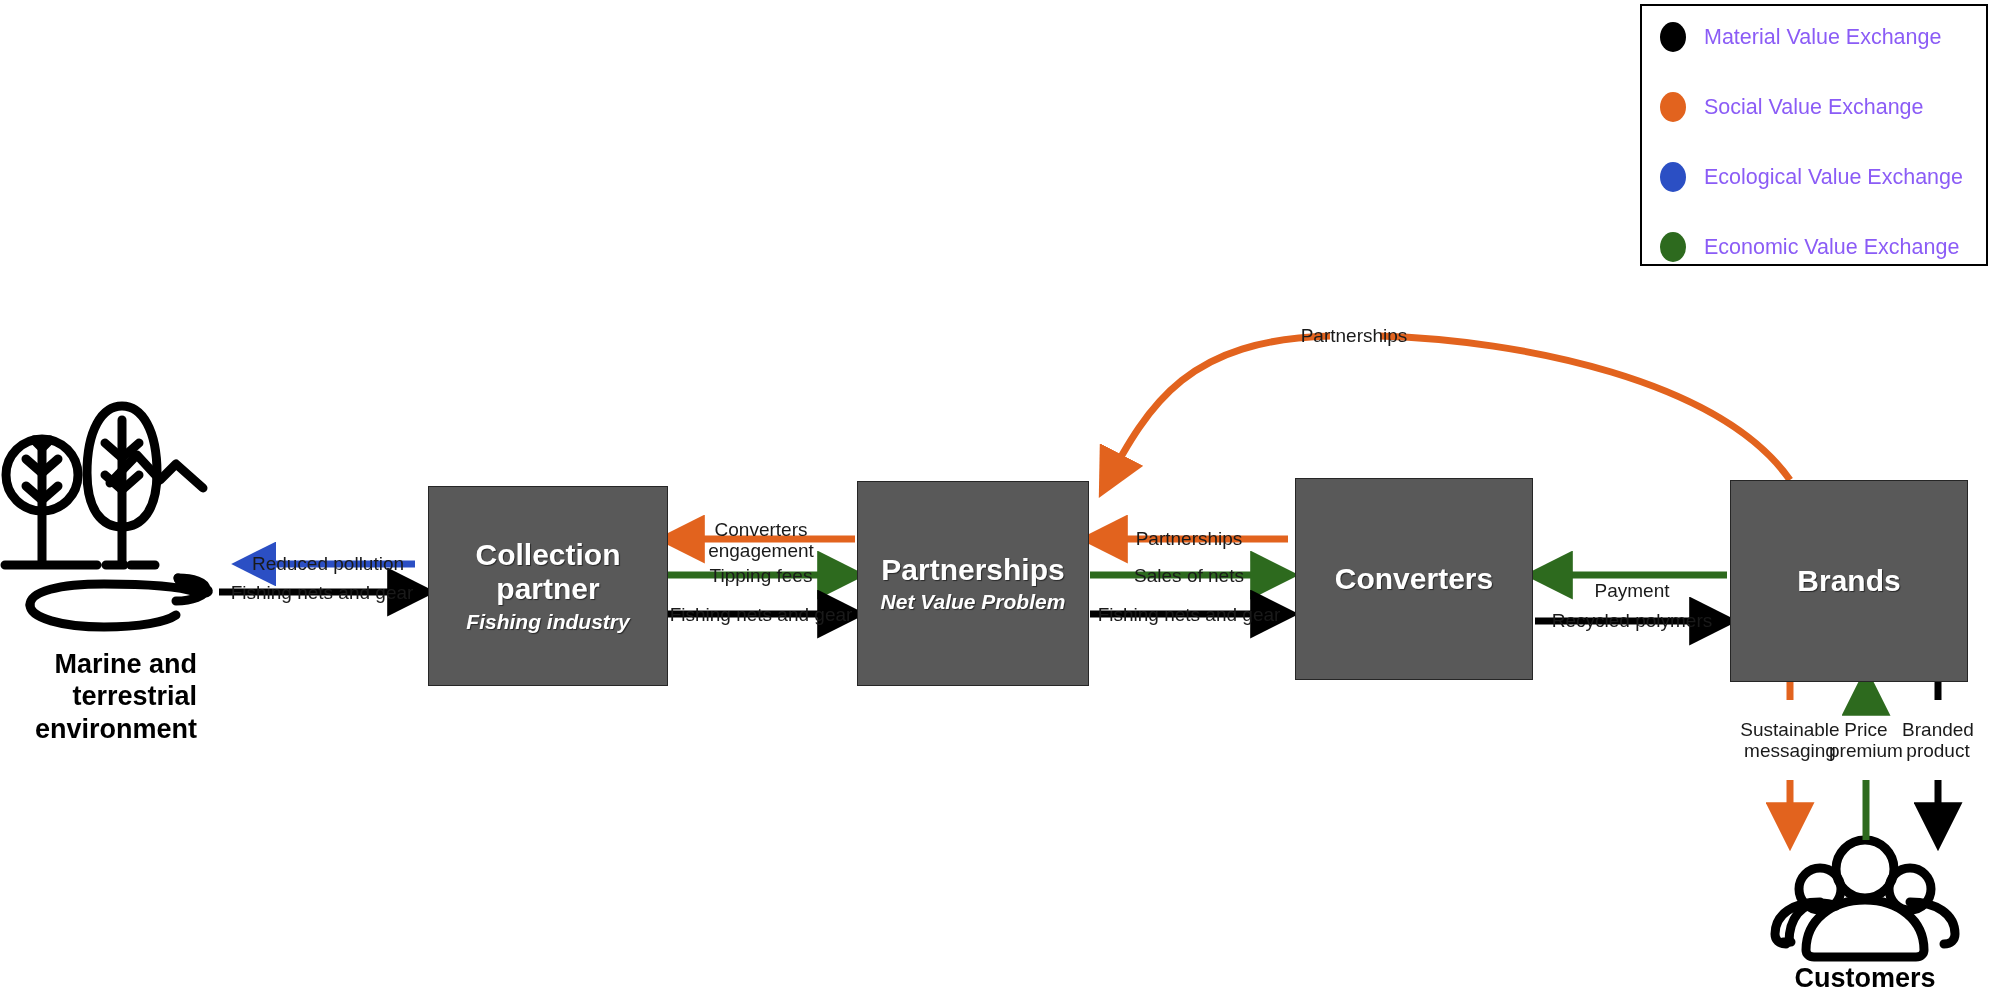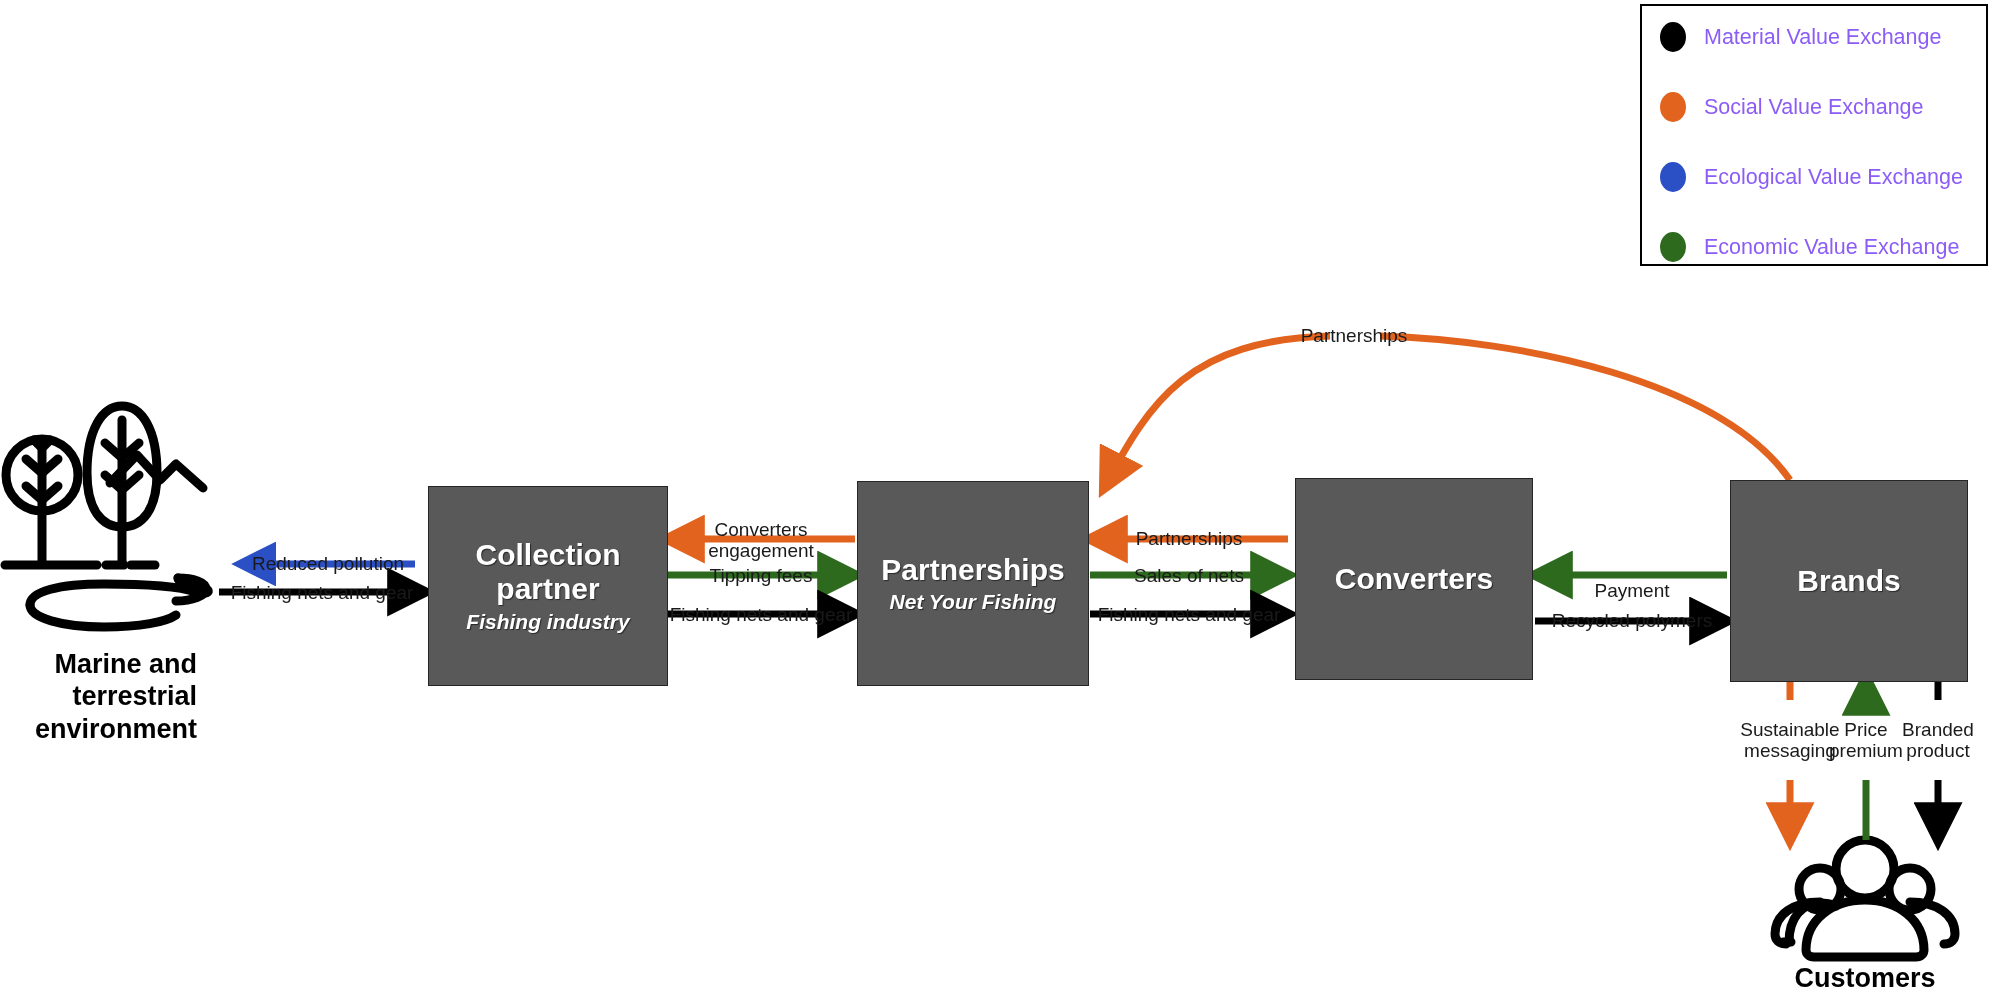--- a/index.html
+++ b/index.html
@@ -135,21 +135,21 @@
   </svg>
 
   <div class="node" style="left:428px;top:486px;width:240px;height:200px;">
     <div class="node-title" style="white-space:pre-line;">Collection
 partner</div>
     <div class="node-sub">Fishing industry</div>
   </div>
 
   <div class="node" style="left:857px;top:481px;width:232px;height:205px;">
     <div class="node-title" style="white-space:pre-line;">Partnerships</div>
-    <div class="node-sub">Net Your Fishing</div>
+    <div class="node-sub">Net Value Problem</div>
   </div>
 
   <div class="node" style="left:1295px;top:478px;width:238px;height:202px;">
     <div class="node-title" style="white-space:pre-line;">Converters</div>
   </div>
 
   <div class="node" style="left:1730px;top:480px;width:238px;height:202px;">
     <div class="node-title" style="white-space:pre-line;">Brands</div>
   </div>
 

